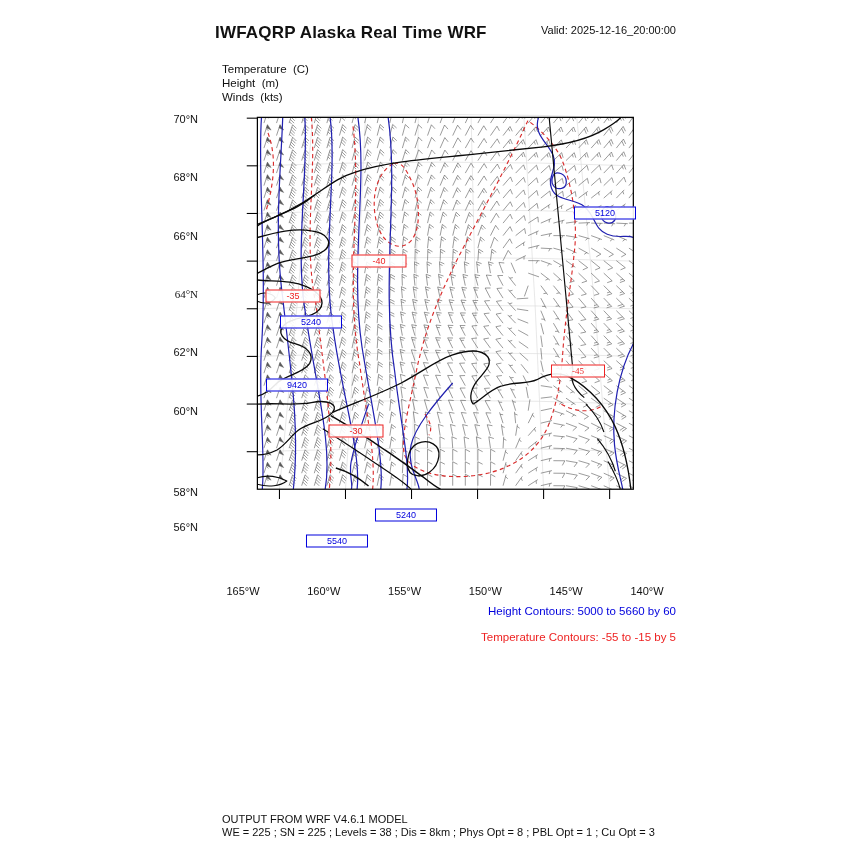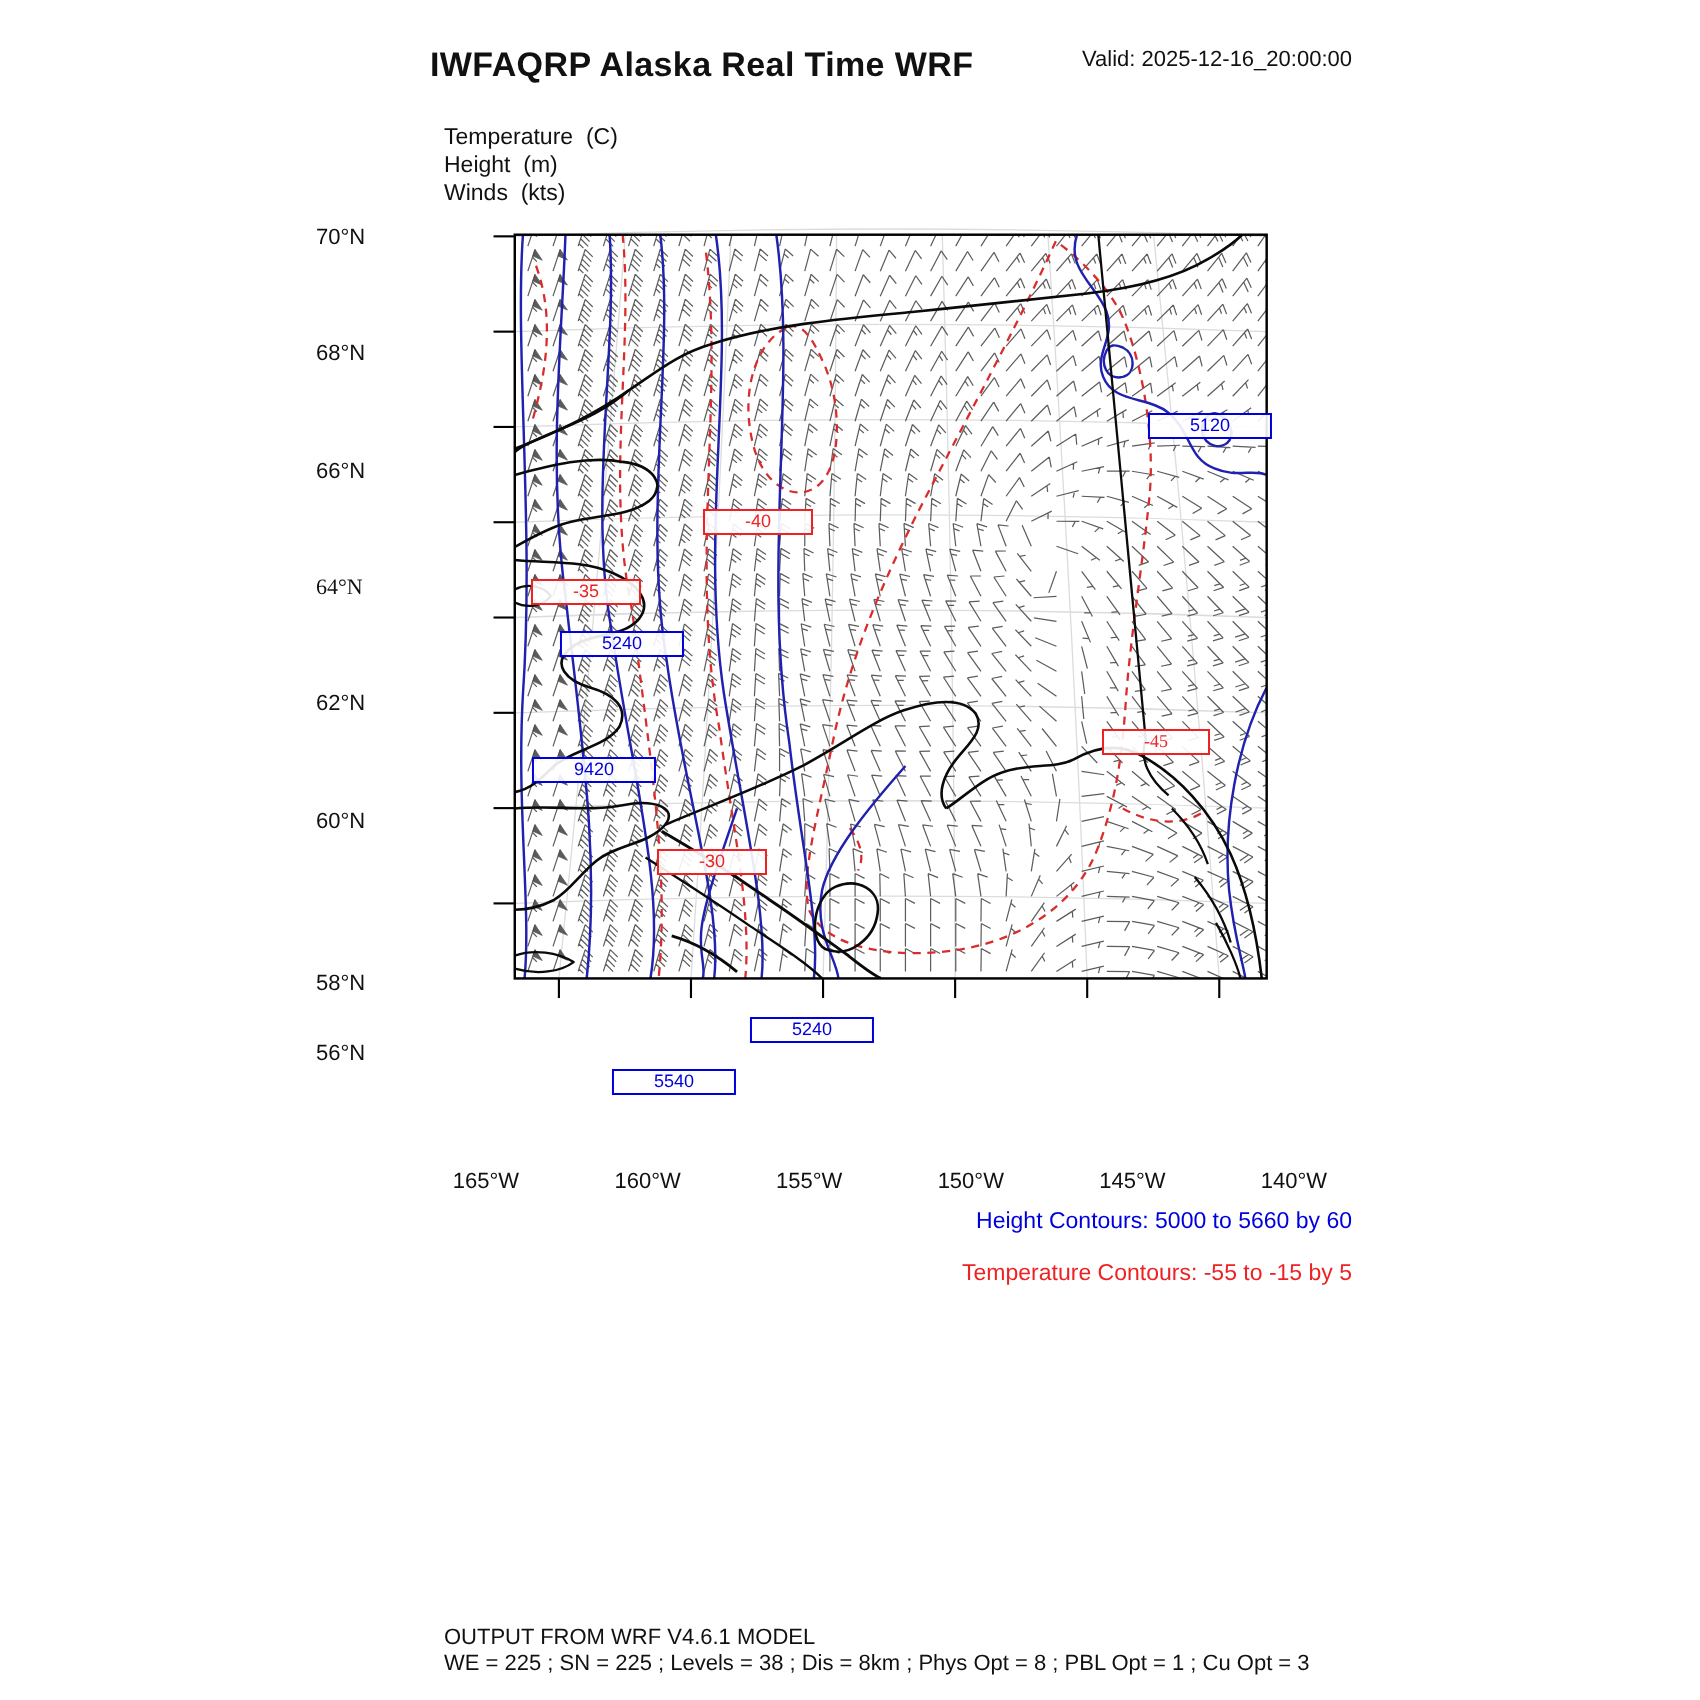--- a/index.html
+++ b/index.html
@@ -3,21 +3,21 @@
 <meta charset="utf-8">
 <style>
   html,body{margin:0;padding:0;background:#fff;}
   .page{position:relative;width:850px;height:850px;background:#ffffff;overflow:hidden;
         font-family:"Liberation Sans", sans-serif;color:#111;}
   .abs{position:absolute;}
   .title{font-size:17px;font-weight:bold;letter-spacing:0.2px;}
   .initline{font-size:11.5px;font-weight:bold;text-align:right;}
   .validline{font-size:11px;font-weight:normal;text-align:right;}
   .legend{font-size:11.5px;line-height:14px;white-space:pre;}
-  .latlabel{font-size:11px;}
+  .latlabel{font-size:11px;text-align:right;}
   .lonlabel{font-size:11px;text-align:center;}
   .note-height{font-size:11.5px;text-align:right;}
   .note-temp{font-size:11.5px;text-align:right;}
   .footer{font-size:11px;line-height:13px;}
   svg{display:block;}
   .ct-label{position:absolute;transform:translate(-50%,-50%);font-size:9px;
             padding:0 20px;background:rgba(255,255,255,0.9);border:1px solid;line-height:11px;}
 </style>
 </head>
 <body>

